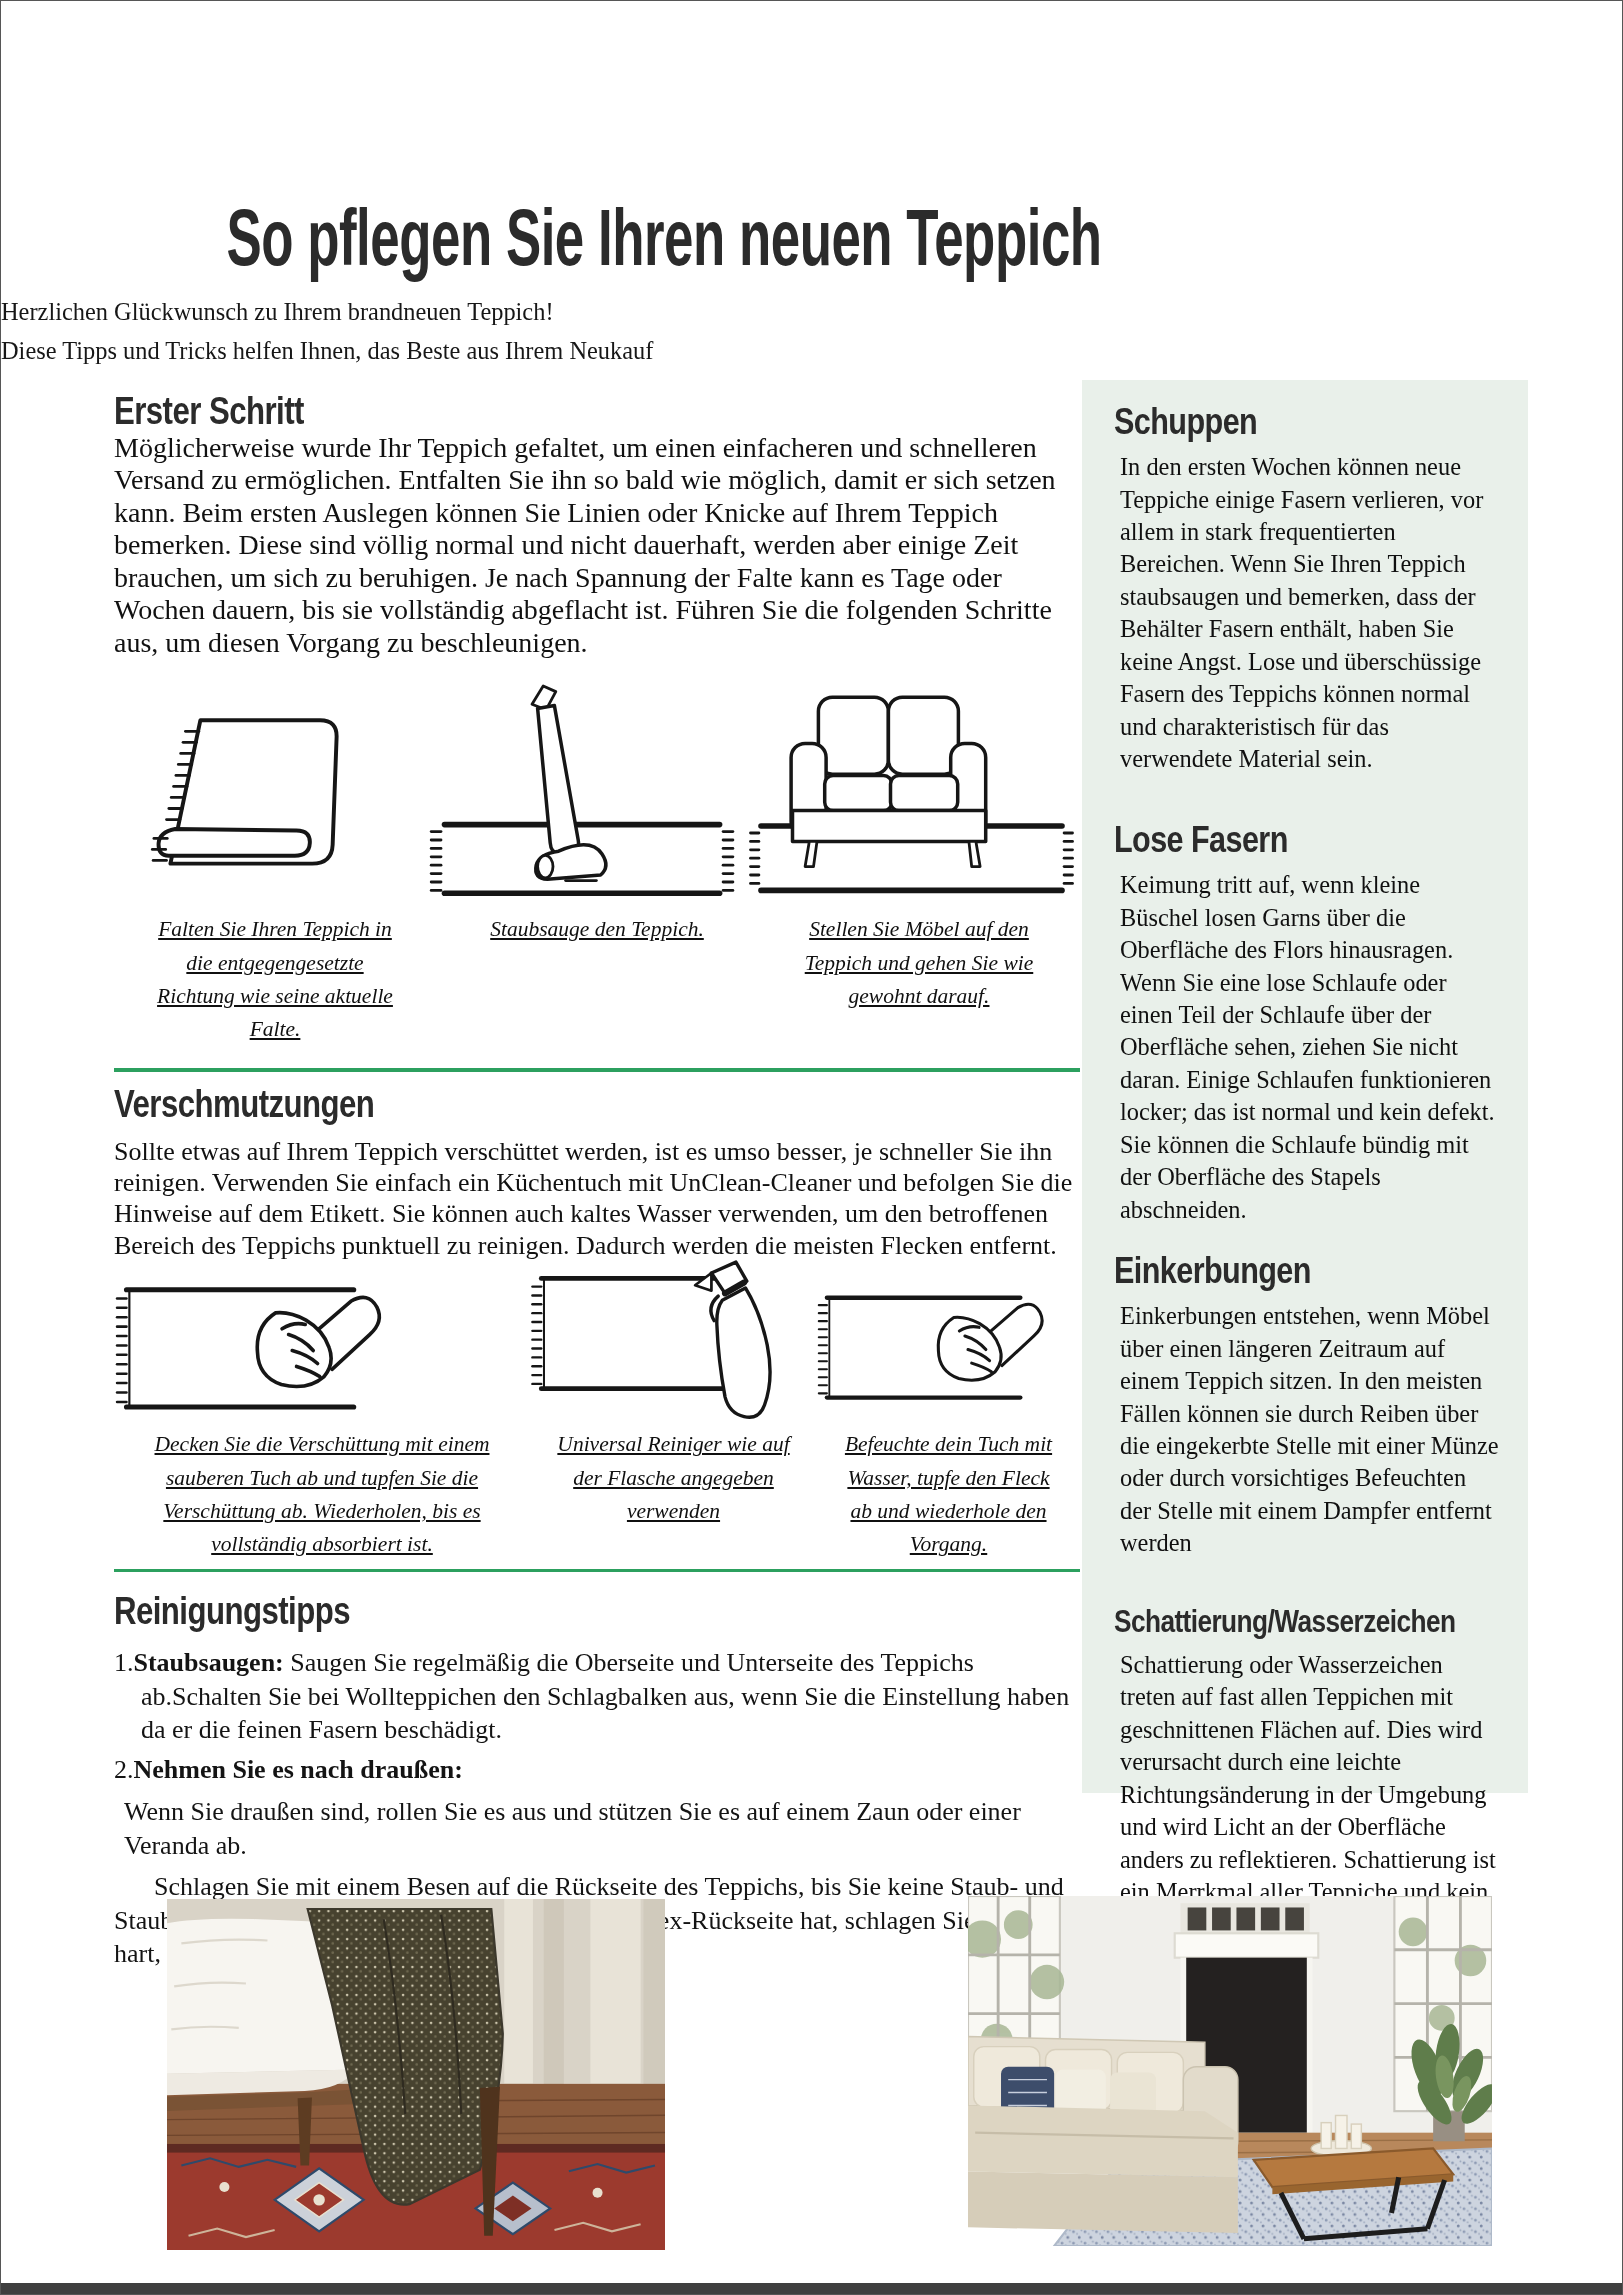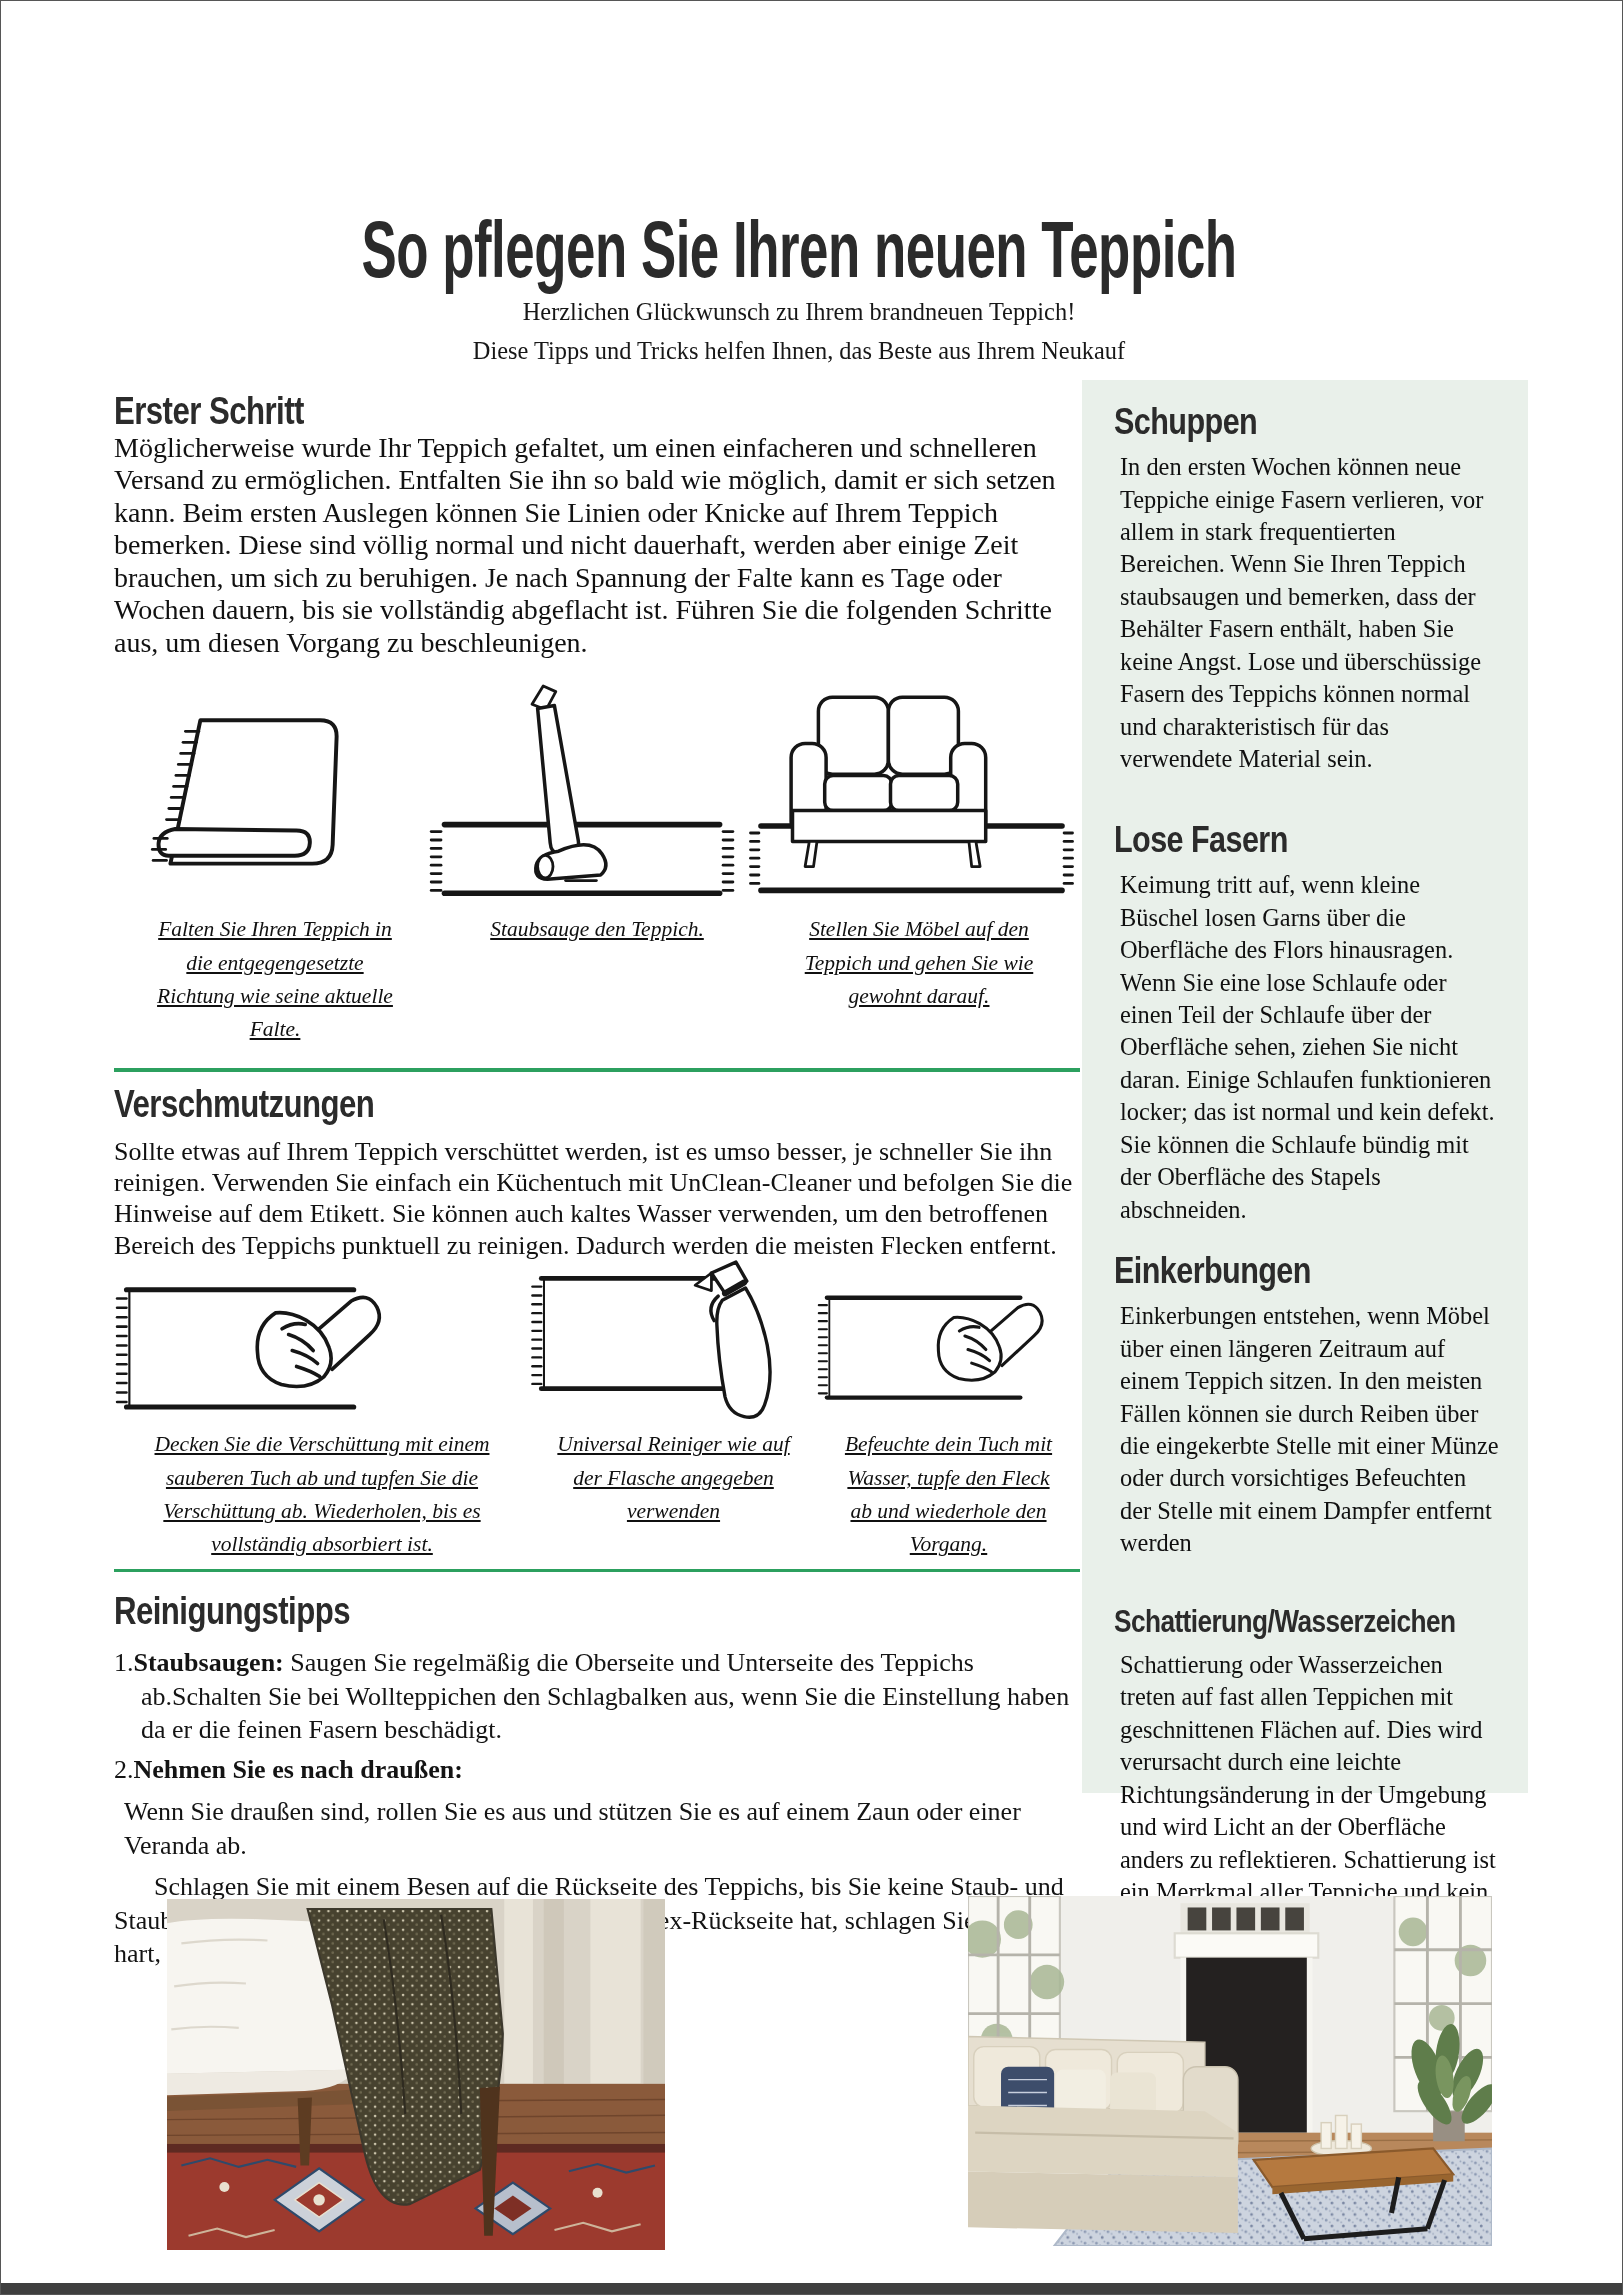--- a/index.html
+++ b/index.html
@@ -14,24 +14,24 @@
     position:relative;width:1623px;height:2295px;background:#fff;
     border:1.4px solid #565656;box-sizing:border-box;overflow:hidden;
     color:var(--text);
     font-family:"Liberation Serif", serif;
   }
   
   .h-cond{
     font-family:"Liberation Sans", sans-serif;font-weight:bold;color:var(--heading);
     display:inline-block;white-space:nowrap;letter-spacing:-0.7px;
   }
-  .title-wrap{position:absolute;top:207px;left:0;width:1596px;text-align:center;}
+  .title-wrap{position:absolute;top:195px;left:0;width:1596px;}
   .title{font-size:80px;line-height:1.05;transform:scaleX(0.66);transform-origin:center;}
   .subtitle{
-    position:absolute;top:291px;left:0;width:1596px;text-align:center;
+    position:absolute;top:291px;left:0;width:1596px;
     font-size:24.4px;line-height:1.6;color:#171717;
   }
   .main{position:absolute;left:113px;top:390px;width:966px;}
   .sec-h{font-size:39px;line-height:1.05;transform:scaleX(0.80);transform-origin:left center;}
   .body-sm{font-size:28px;line-height:1.16;color:#111;}
   .body-lg{font-size:26px;line-height:1.20;margin-top:11.5px;color:#111;}
   .illu-row{display:flex;align-items:flex-end;margin-top:20px;height:224px;}
   .illu-row .cell{flex:1 1 0;display:flex;justify-content:center;align-items:flex-end;}
   .illu-row2{display:flex;align-items:flex-end;margin-top:5.7px;height:156px;}
   .cap-row{display:flex;margin-top:10px;}

